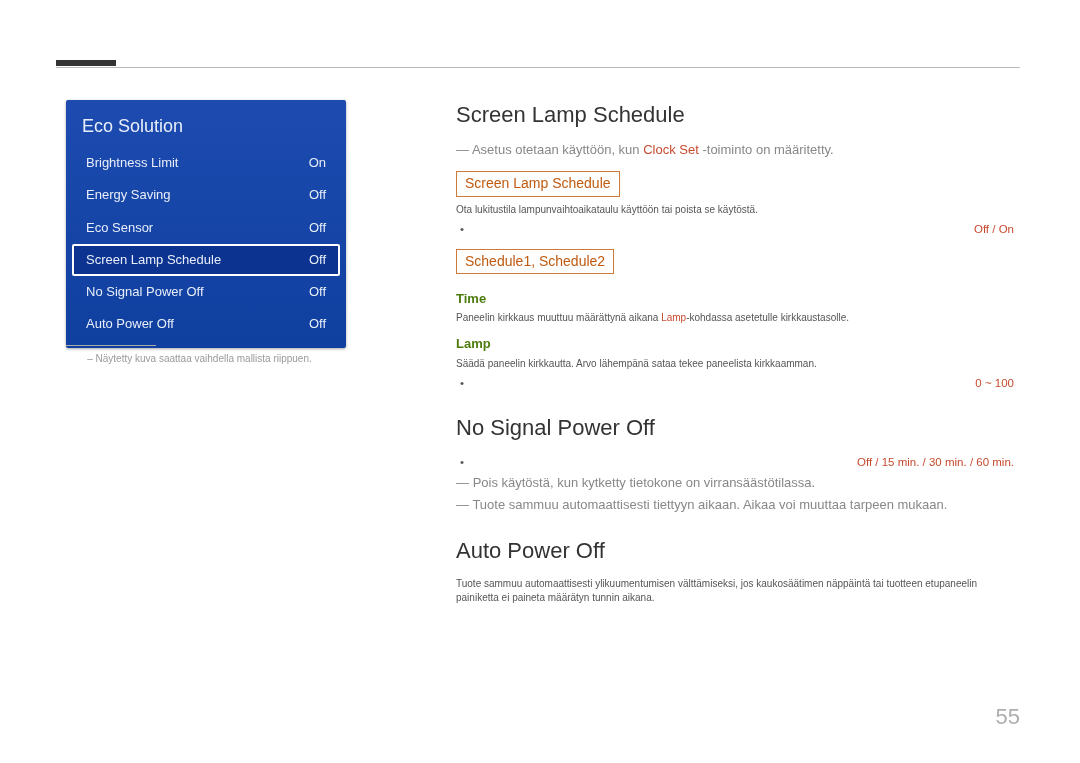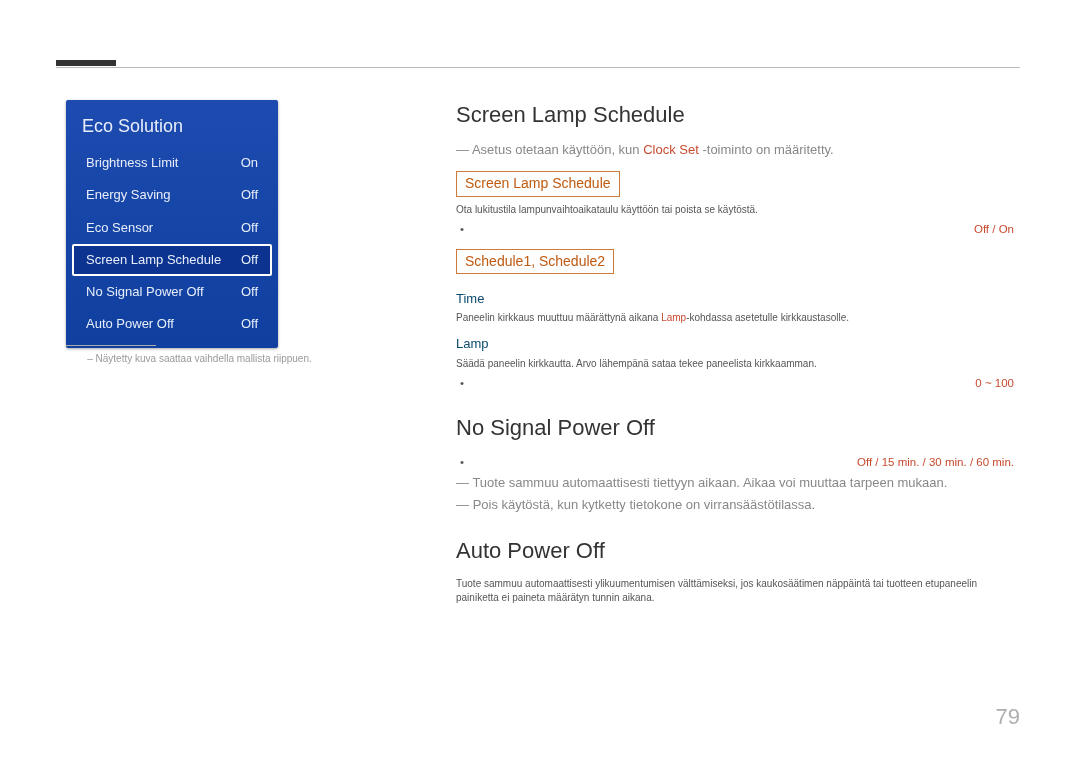--- a/index.html
+++ b/index.html
@@ -30,21 +30,21 @@
     top: 60px;
     left: 56px;
     width: 60px;
     height: 6px;
     background: #333333;
   }
   .menu-panel {
     position: absolute;
     top: 100px;
     left: 66px;
-    width: 212px;
+    width: 280px;
     background: linear-gradient(180deg, #1d4bb0 0%, #0f3f9f 100%);
     border-radius: 2px;
     box-shadow: 0 1px 3px rgba(0,0,0,0.35);
     color: #ffffff;
     padding-bottom: 8px;
   }
   .menu-title {
     font-size: 18px;
     font-weight: 400;
     padding: 14px 16px 8px 16px;
@@ -100,23 +100,23 @@
     display: inline-block;
     background: #fefefe;
     border: 1px solid #d07a3a;
     color: #c05a10;
     padding: 2px 8px;
     font-size: 14px;
     font-weight: 500;
     margin: 8px 0 6px 0;
   }
   .h4 {
-    color: #0c4a6e;
+    color: #4d7c0f;
     font-size: 13px;
-    font-weight: 400;
+    font-weight: 700;
     margin-top: 10px;
     margin-bottom: 3px;
   }
   .body-text {
     font-size: 10px;
     color: #555555;
     margin-bottom: 4px;
   }
   .small-note {
     font-size: 13px;
@@ -207,21 +207,21 @@
   <div class="body-text">
     <span>Paneelin kirkkaus muuttuu määrättynä aikana </span><span class="red">Lamp</span><span>-kohdassa asetetulle kirkkaustasolle.</span>
   </div>
 
   <div class="h4">Lamp</div>
   <div class="body-text">Säädä paneelin kirkkautta. Arvo lähempänä sataa tekee paneelista kirkkaamman.</div>
   <div class="bullet red">0 ~ 100</div>
 
   <div class="h2 spaced">No Signal Power Off</div>
   <div class="bullet red">Off / 15 min. / 30 min. / 60 min.</div>
+  <div class="small-note">Pois käytöstä, kun kytketty tietokone on virransäästötilassa.</div>
   <div class="small-note">Tuote sammuu automaattisesti tiettyyn aikaan. Aikaa voi muuttaa tarpeen mukaan.</div>
-  <div class="small-note">Pois käytöstä, kun kytketty tietokone on virransäästötilassa.</div>
 
   <div class="h2 spaced">Auto Power Off</div>
   <div class="body-text">Tuote sammuu automaattisesti ylikuumentumisen välttämiseksi, jos kaukosäätimen näppäintä tai tuotteen etupaneelin painiketta ei paineta määrätyn tunnin aikana.</div>
 
 </div>
 
-<div class="page-num">79</div>
+<div class="page-num">55</div>
 
 </body></html>

